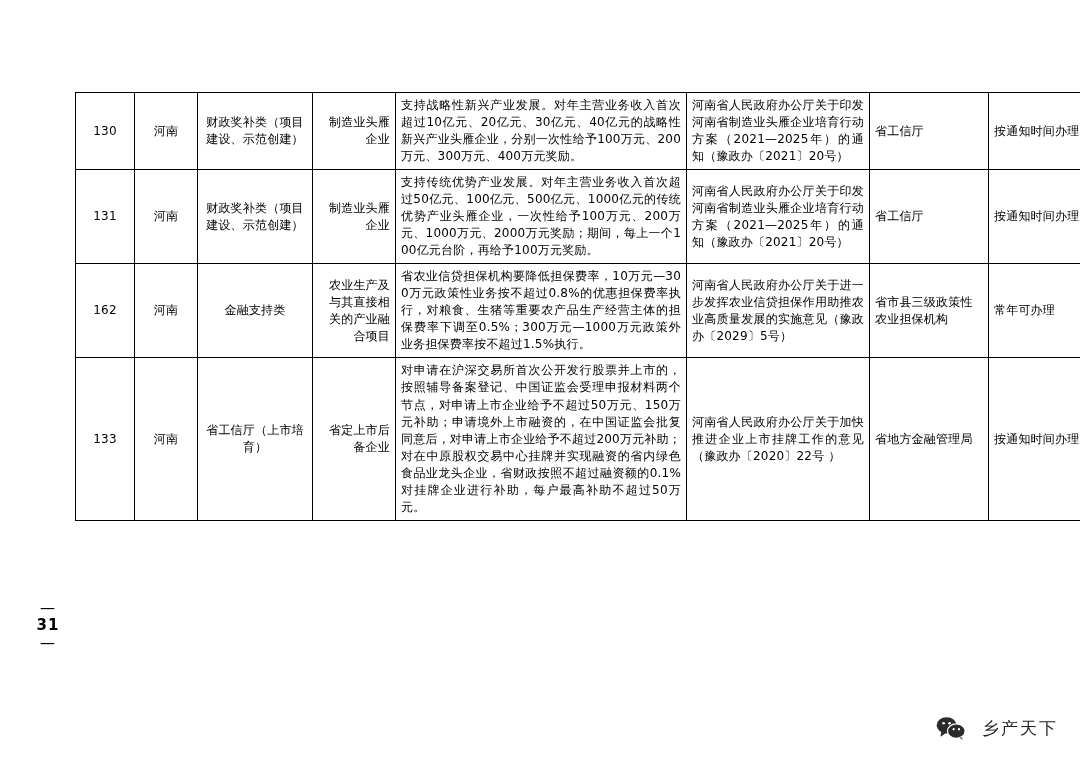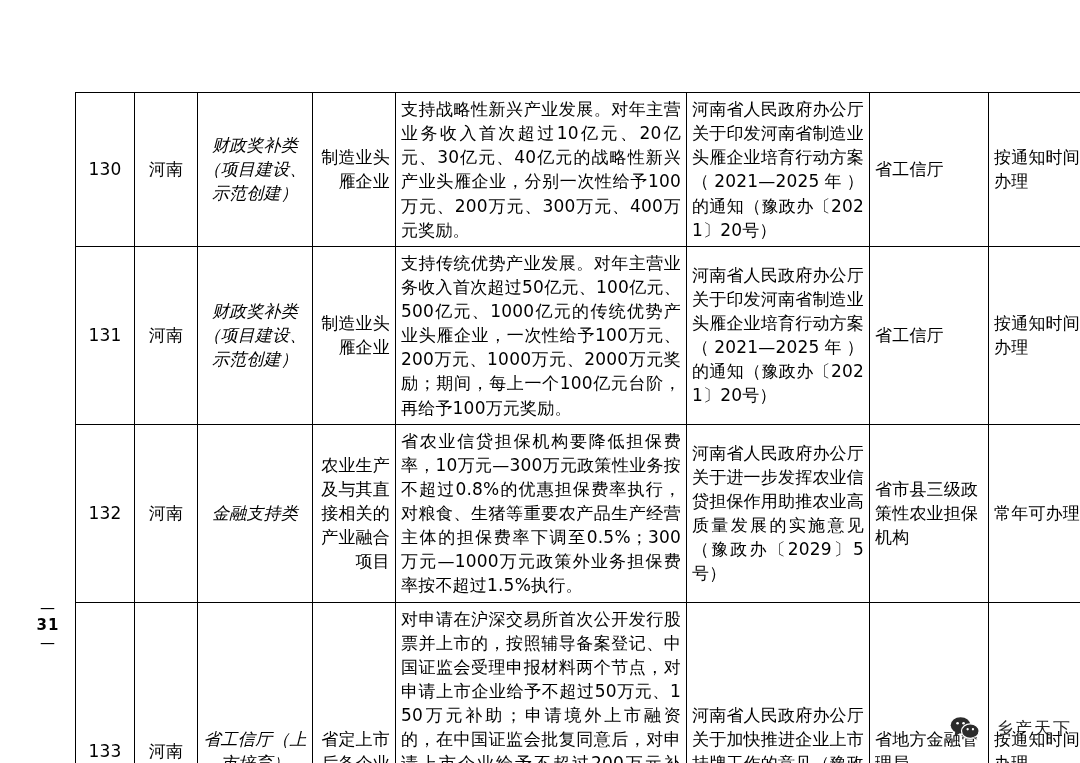--- a/index.html
+++ b/index.html
@@ -25,36 +25,35 @@
     left: 75px;
     top: 92px;
     width: 930px;
     border-collapse: collapse;
     table-layout: fixed;
   }
   table.doc-table td {
     border: 1px solid #000000;
     vertical-align: middle;
     padding: 4px 5px;
-    font-size: 17px;
+    font-size: 12px;
     line-height: 1.42;
     letter-spacing: 0.2px;
   }
   td.col-num {
     width: 48px;
     text-align: center;
   }
   td.col-prov {
     width: 52px;
     text-align: center;
   }
   td.col-cat {
     width: 104px;
     text-align: center;
-    font-style: italic;
   }
   td.col-obj {
     width: 72px;
     text-align: right;
   }
   td.col-content {
     width: 280px;
     text-align: left;
   }
   td.col-basis {
@@ -100,21 +99,21 @@
     font-size: 15px;
   }
   .page-number .digits {
     display: block;
     font-size: 15px;
     font-weight: bold;
   }
   
   .watermark {
     position: absolute;
-    right: 8px;
+    right: 22px;
     bottom: 22px;
     display: flex;
     align-items: center;
     gap: 16px;
     color: #2b2b2b;
   }
   .watermark .wm-icon {
     width: 30px;
     height: 26px;
     display: block;
@@ -180,21 +179,21 @@
           </td>
         <td class="col-dept">
             <span class="cell-text">省工信厅</span>
           </td>
         <td class="col-time">
             <span class="cell-text">按通知时间办理</span>
           </td>
       </tr>
       <tr>
         <td class="col-num">
-            <span class="cell-text">132</span>
+            <span class="cell-text">162</span>
           </td>
         <td class="col-prov">
             <span class="cell-text">河南</span>
           </td>
         <td class="col-cat">
             <span class="cell-text">金融支持类</span>
           </td>
         <td class="col-obj">
             <span class="cell-text">农业生产及与其直接相关的产业融合项目</span>
           </td>

